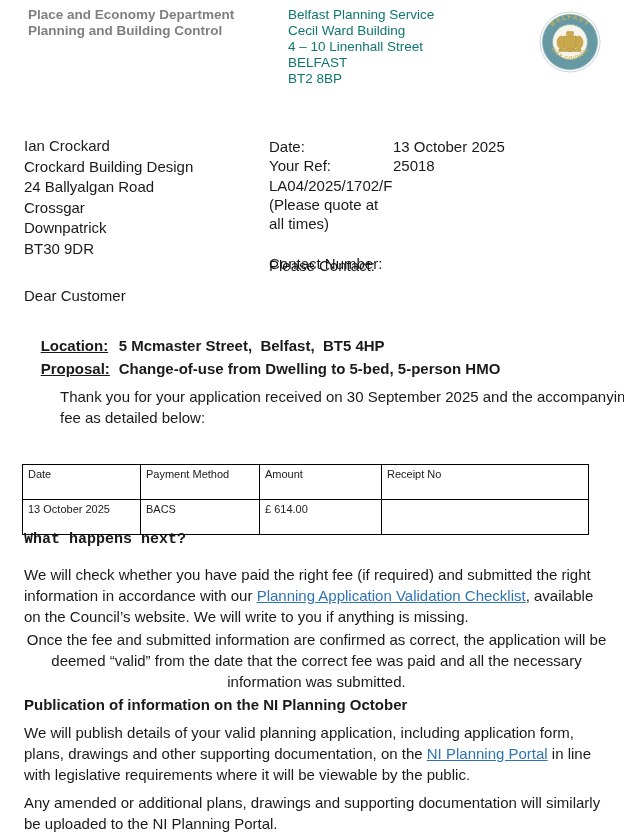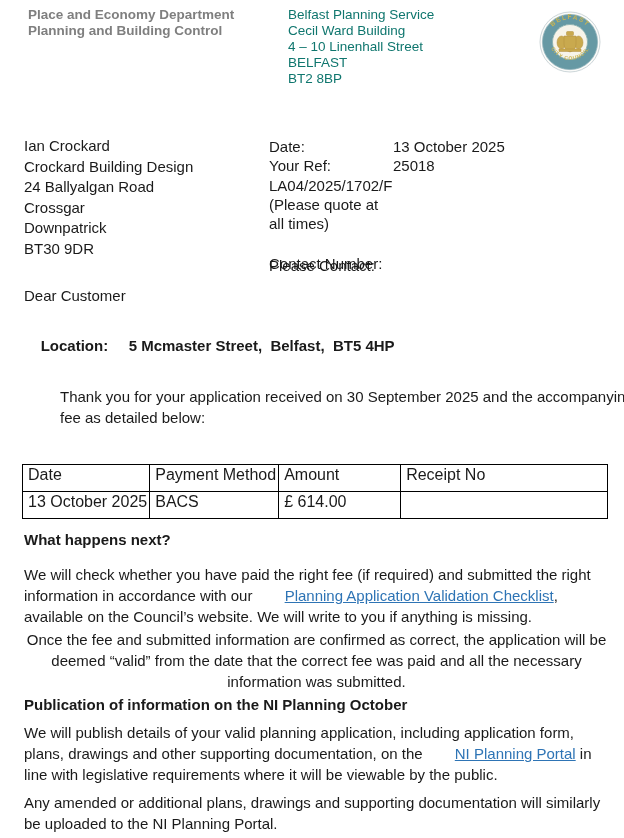--- a/index.html
+++ b/index.html
@@ -19,37 +19,37 @@
   .logo{left:539px;top:11px;width:62px;height:62px;}
   
   .recipient{left:24px;top:136px;line-height:20.5px;}
   .refs{left:269px;top:137px;display:grid;grid-template-columns:124px auto;line-height:19.3px;}
   .contact-label{left:269px;top:225px;margin-top:32px;}
   .contact-number-label{left:269px;top:255px;}
   
   .salutation{left:24px;top:287px;}
   .locrow{left:24px;top:320px;font-weight:bold;white-space:pre-wrap;}
   .proprow{left:24px;top:343px;font-weight:bold;white-space:pre-wrap;}
-  .lbl{display:inline-block;width:88px;}
+  .lbl{display:inline-block;width:78px;text-decoration:underline;}
   .para{line-height:21px;width:585px;left:24px;}
   .p-intro{top:386px;margin-left:36px;}
-  .h-next{left:24px;top:531px;font-weight:bold;}
+  .h-next{left:24px;top:531px;font-weight:bold;font-family:Liberation Mono, monospace;}
   .p-check{top:564px;}
   .p-valid{top:629px;text-align:center;}
   .h-pub{left:24px;top:696px;font-weight:bold;}
   .p-publish{top:722px;}
   .p-amended{top:792px;}
-  a.doclink{color:#2e74b5;text-decoration:underline;cursor:pointer;margin-left:28px;}
+  a.doclink{color:#2e74b5;text-decoration:underline;cursor:pointer;}
   
   .feetable{left:22px;top:464px;border-collapse:collapse;table-layout:fixed;}
   .feetable td{
     border:1px solid #000;
     height:17px;line-height:17px;
-    padding:1px 2px 8px 5px;
-    font-size:16px;color:#1a1a1a;
+    padding:1px 2px 16px 5px;
+    font-size:11px;color:#1a1a1a;
     overflow:hidden;white-space:nowrap;
   }
   .c1{width:110px;} .c2{width:111px;} .c3{width:114px;} .c4{width:199px;}
 </style>
 </head>
 <body>
 
 <div class="page">
 
   <div class="abs hdr-left">
@@ -111,20 +111,23 @@
   </div>
 
   <div class="abs contact-label">Please Contact:</div>
   <div class="abs contact-number-label">Contact Number:</div>
 
   <div class="abs salutation">Dear Customer</div>
 
   <div class="abs locrow">
     <span class="lbl">Location:</span><span>5 Mcmaster Street,  Belfast,  BT5 4HP</span>
   </div>
+  <div class="abs proprow">
+    <span class="lbl">Proposal:</span><span>Change-of-use from Dwelling to 5-bed, 5-person HMO</span>
+  </div>
 
   <div class="abs para p-intro">Thank you for your application received on 30 September 2025 and the accompanying fee as detailed below:</div>
 
   <table class="abs feetable">
     <tbody>
       <tr>
         <td class="c1">Date</td>
         <td class="c2">Payment Method</td>
         <td class="c3">Amount</td>
         <td class="c4">Receipt No</td>

